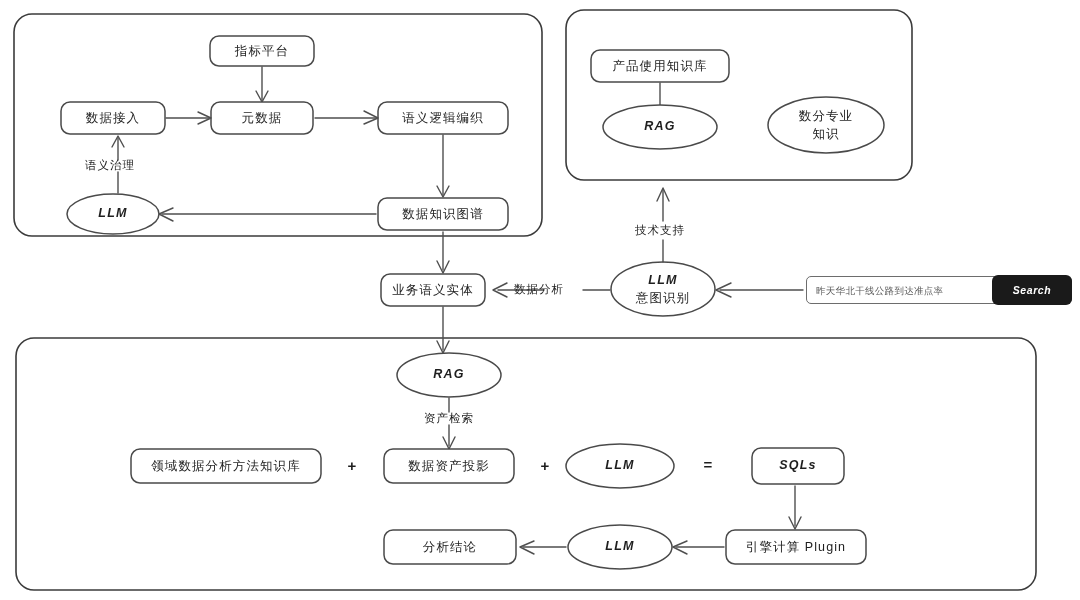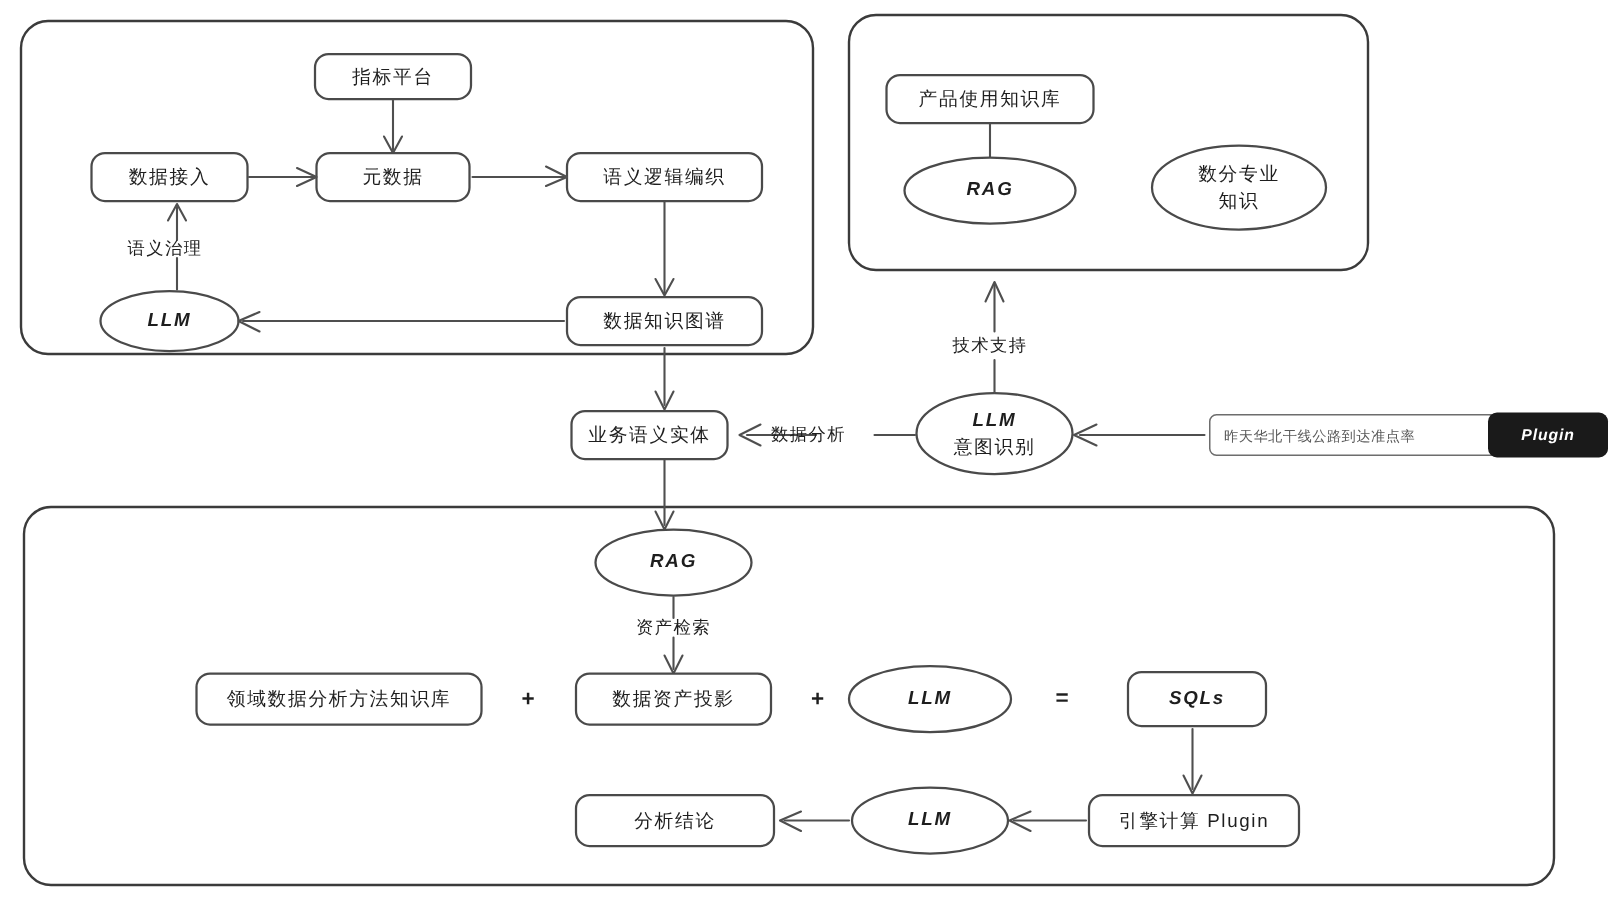--- a/index.html
+++ b/index.html
@@ -185,16 +185,16 @@
     <path class="edgehead" d="M534,541 L520,547 L534,554"></path>
 
     <rect class="nodebox" x="384" y="530" width="132" height="34" rx="9" ry="9"></rect>
     <text class="lbl lbl-cjk" x="450" y="548">分析结论</text>
 
   </svg>
 
   <div id="search-widget">
     <div id="search-field"></div>
     <input id="search-input" type="text" value="昨天华北干线公路到达准点率" placeholder="昨天华北干线公路到达准点率" style="">
-    <button id="search-button">Plugin</button>
+    <button id="search-button">Search</button>
   </div>
 
 </div>
 
 </body></html>

